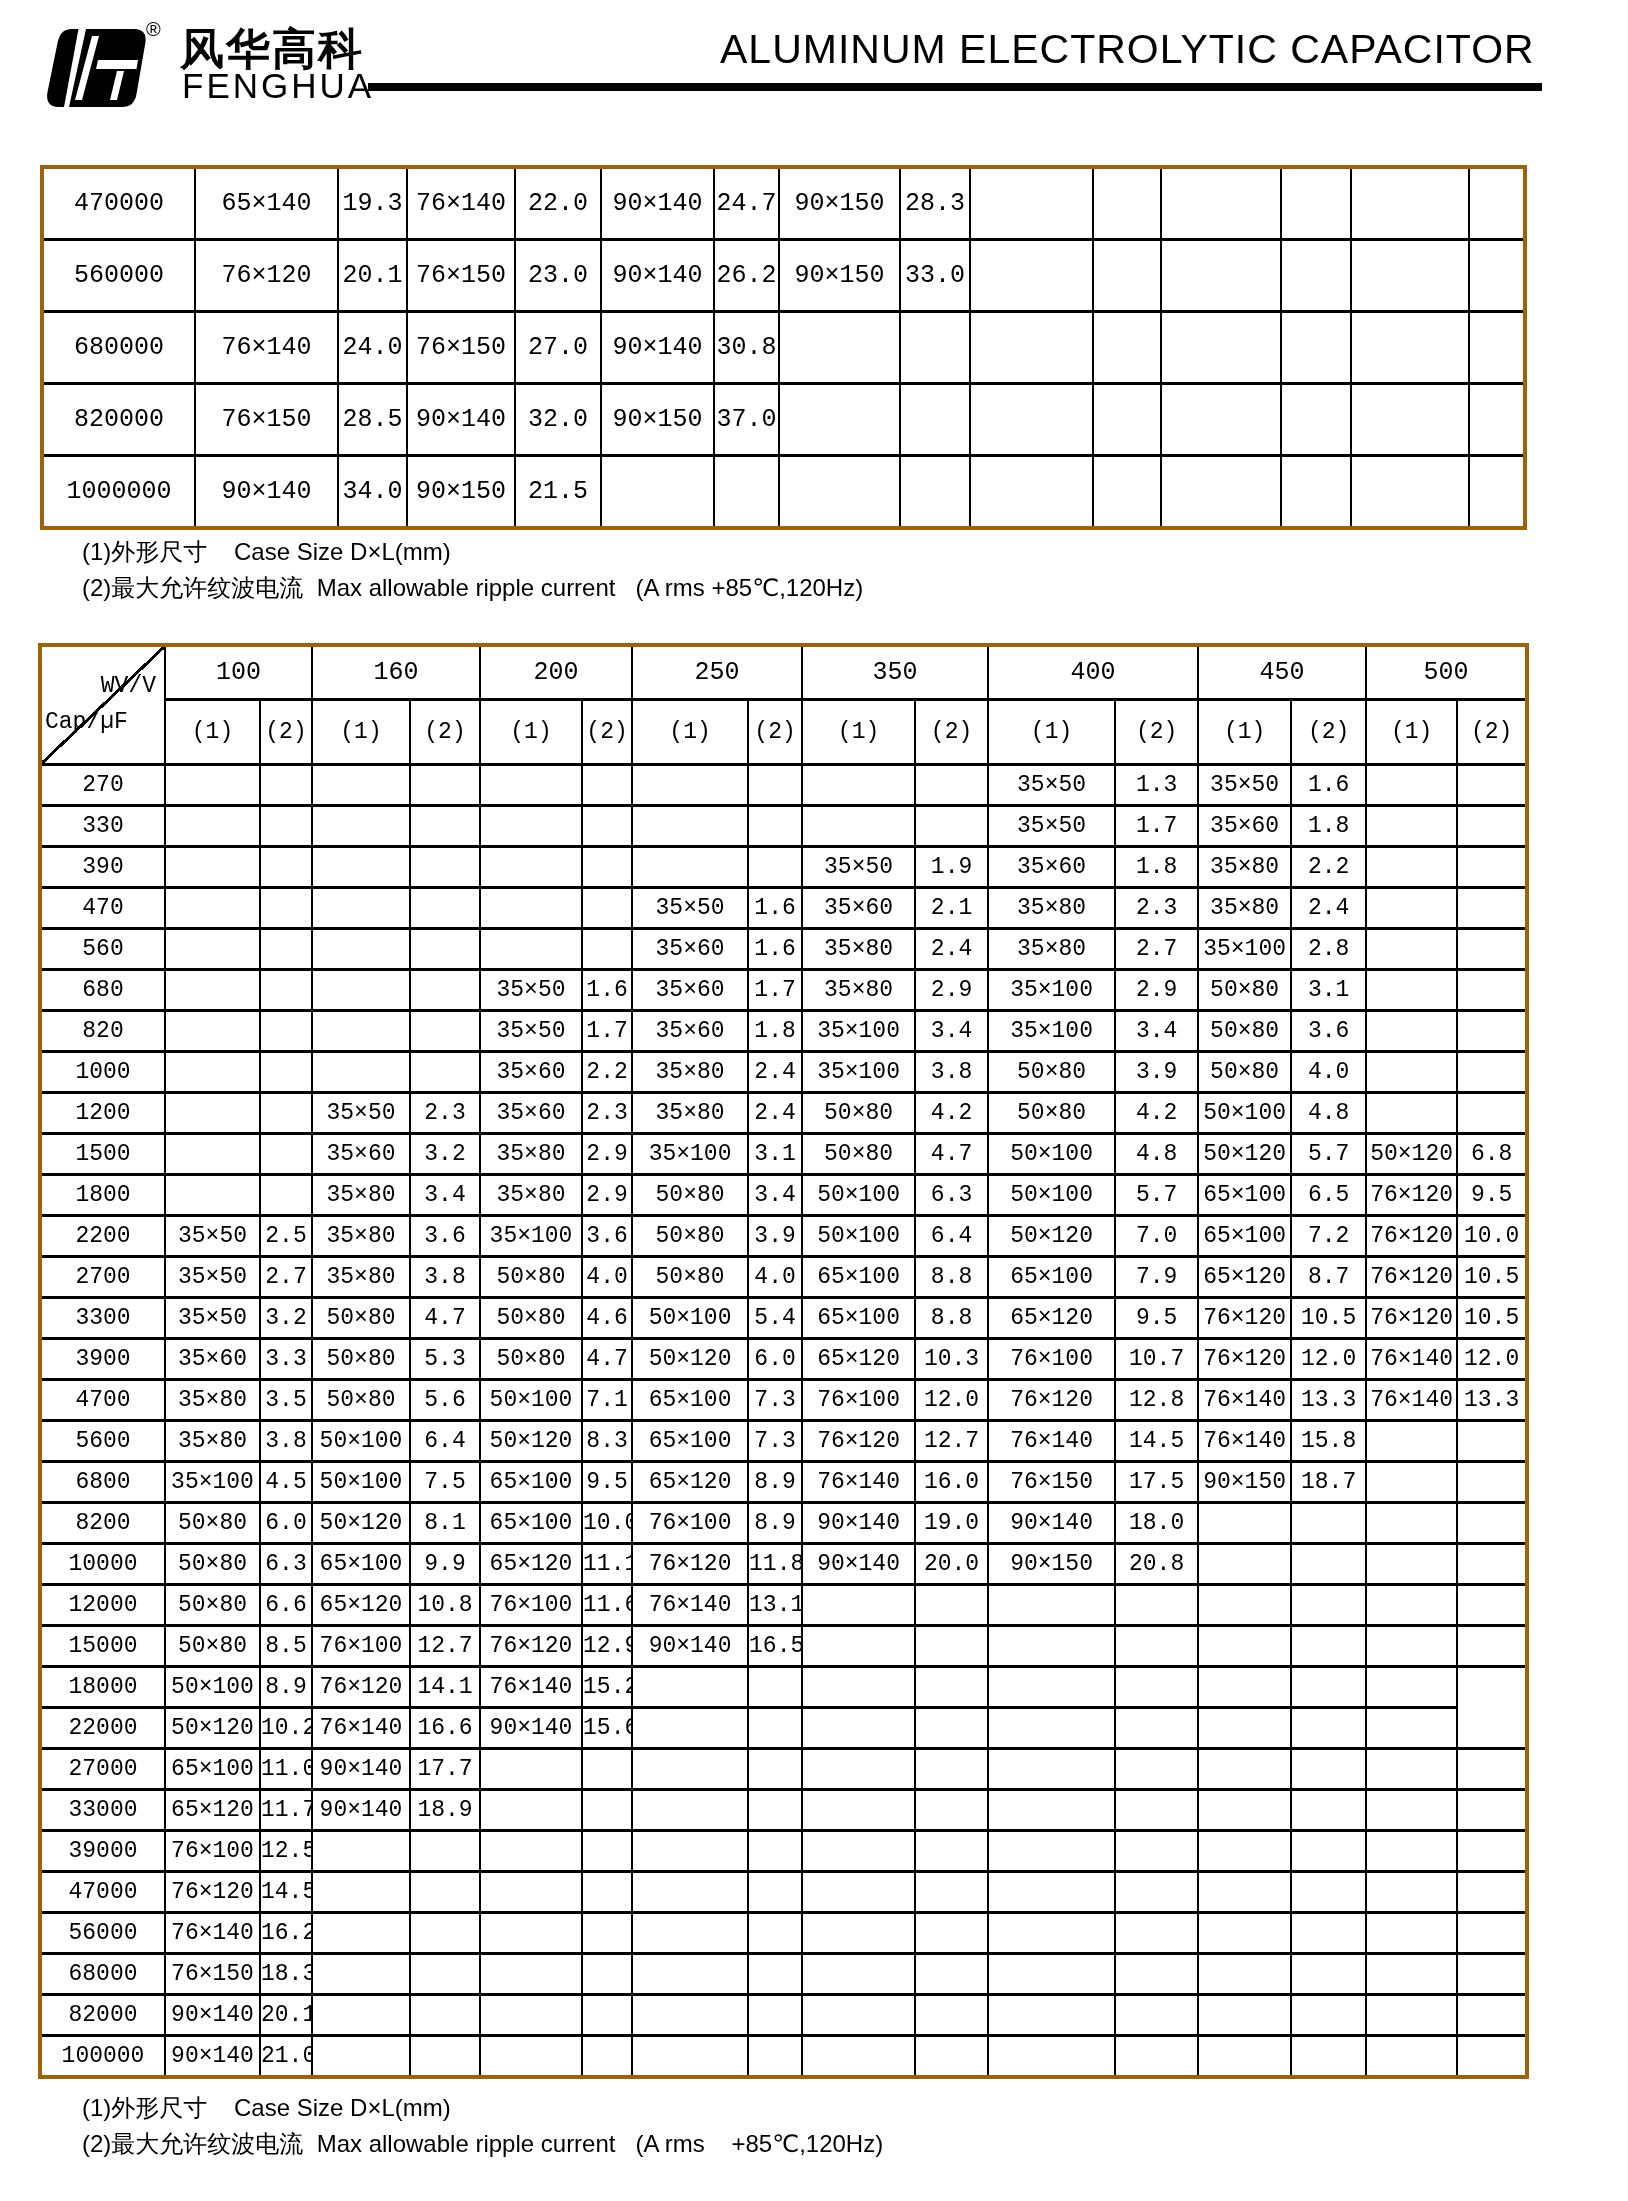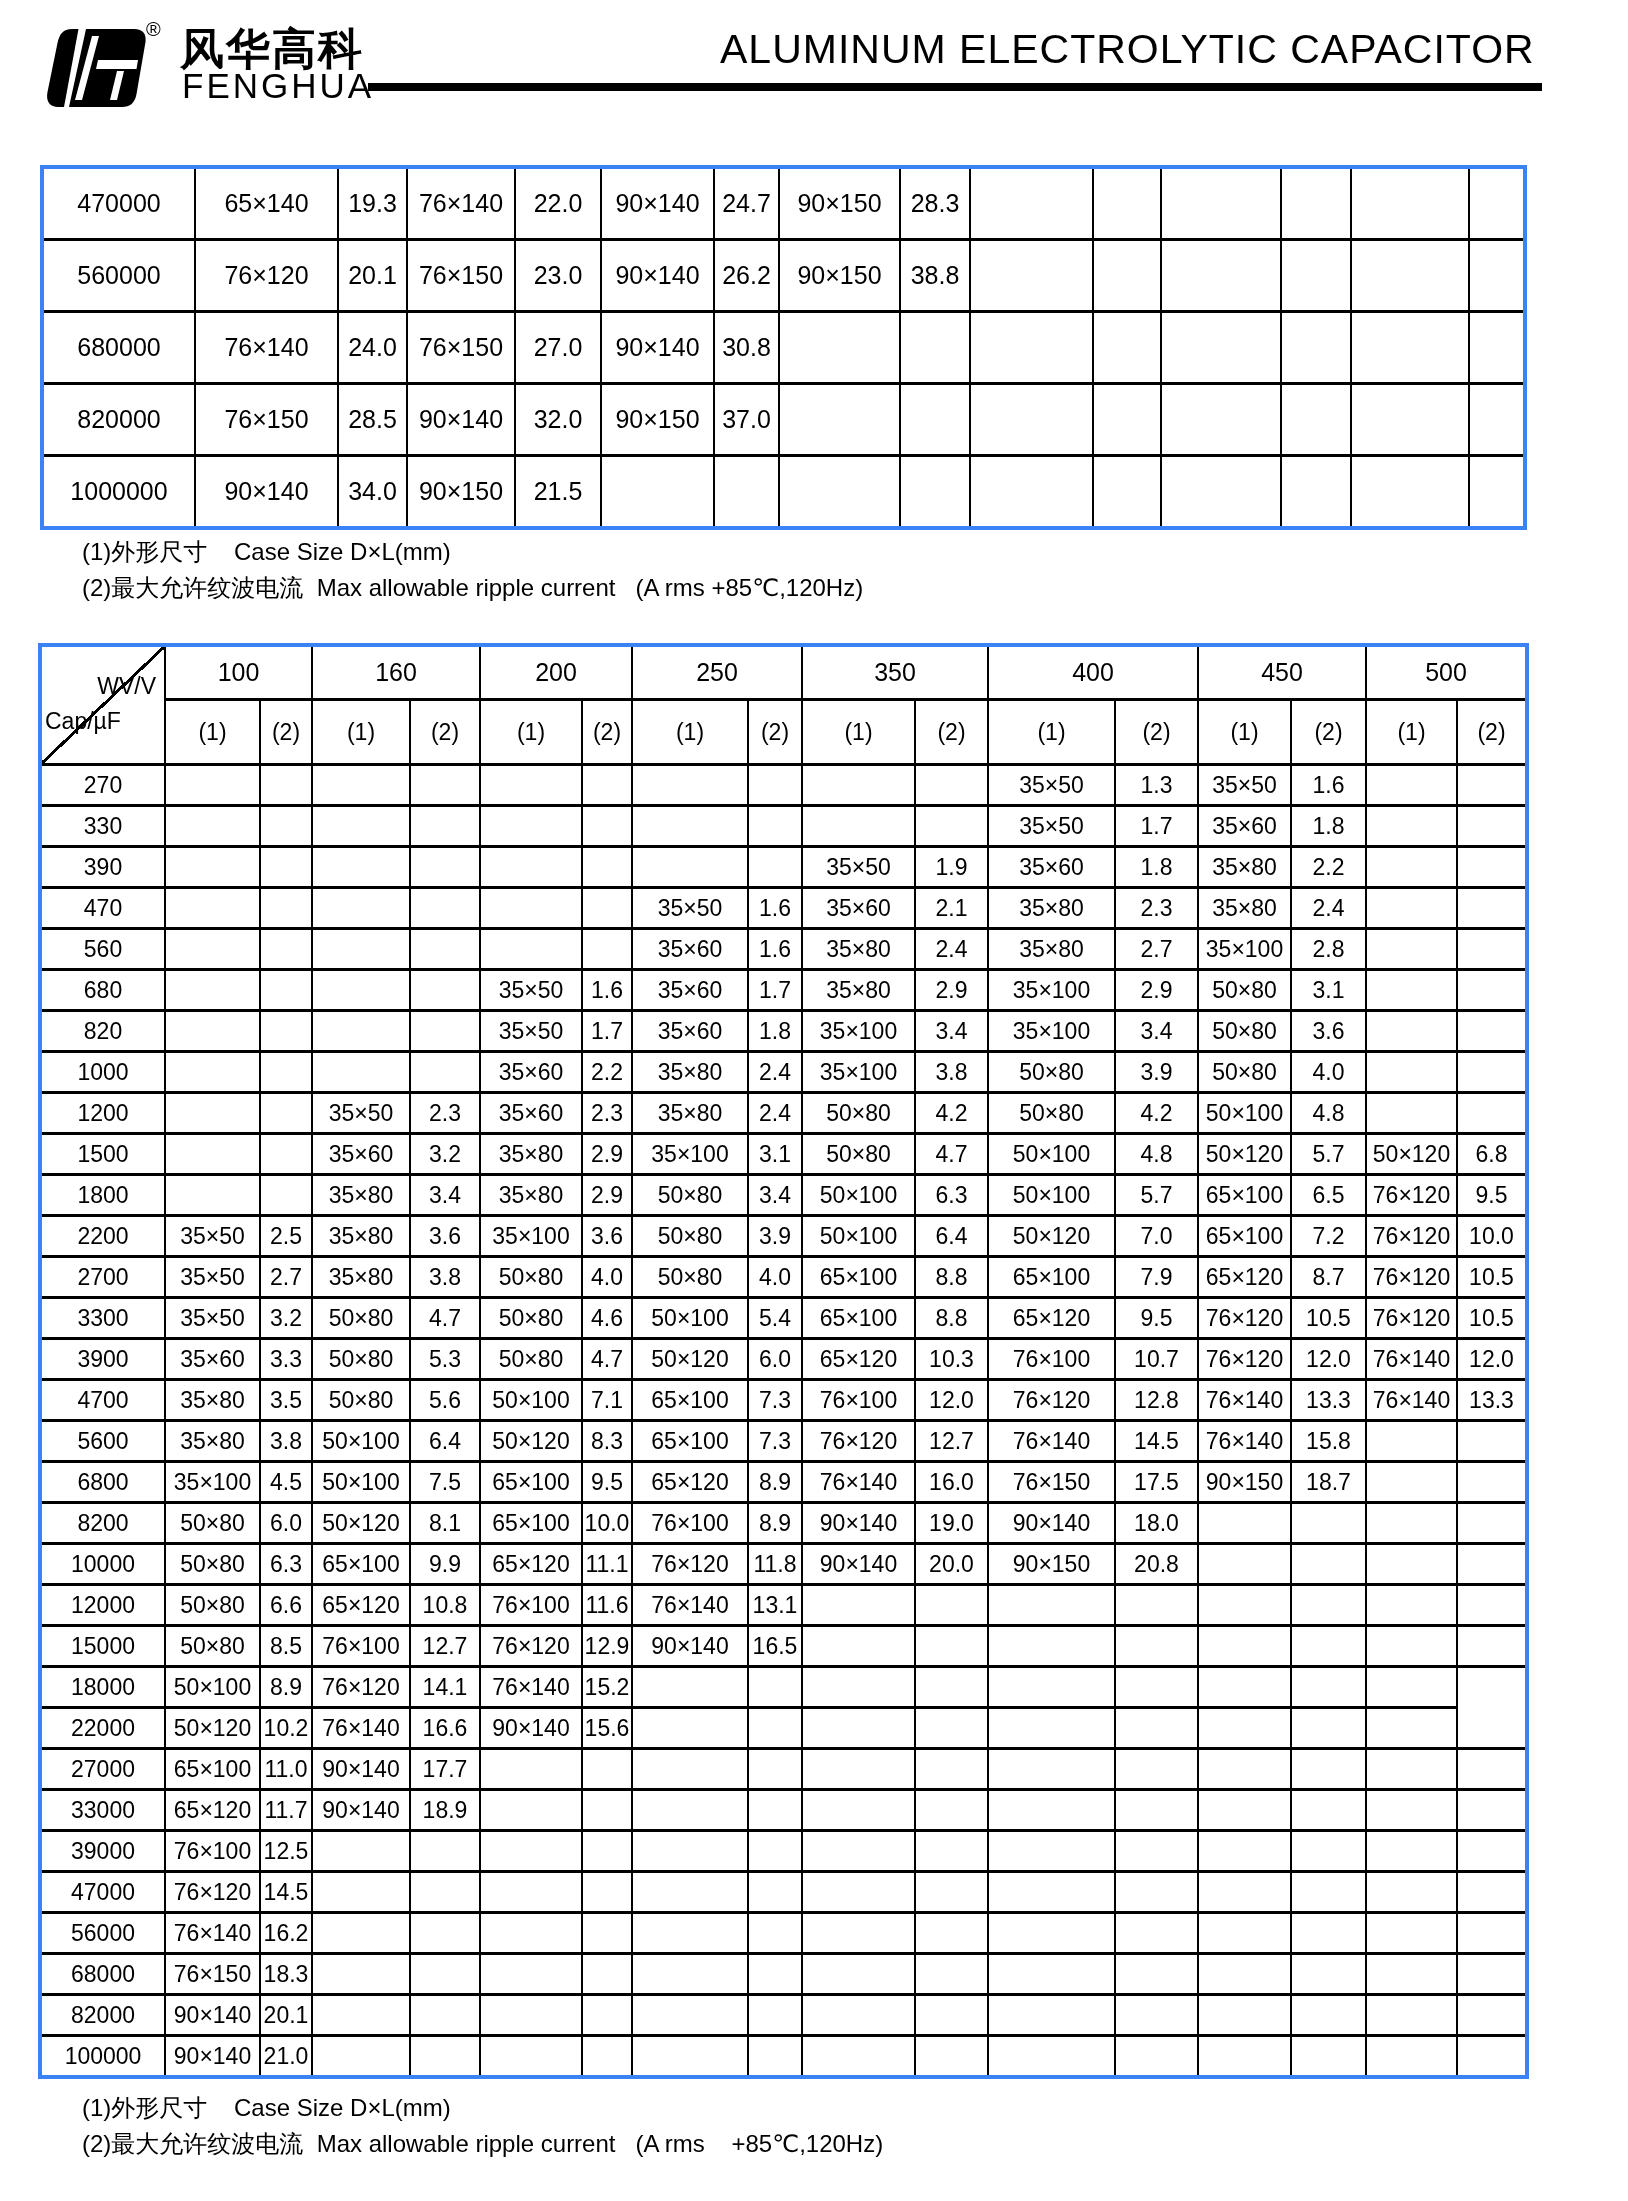--- a/index.html
+++ b/index.html
@@ -13,21 +13,21 @@
   .brand-en{position:absolute;left:182px;top:66px;font-size:35px;letter-spacing:3px;}
   .title{position:absolute;left:720px;top:26px;font-size:41px;font-weight:normal;letter-spacing:1px;white-space:nowrap;}
   .rule{position:absolute;left:368px;top:83px;width:1174px;height:8px;background:#000;}
 
   
   table{border-collapse:collapse;table-layout:fixed;position:absolute;background:#fff;}
   td,th{border-left:2px solid #000;border-right:2px solid #000;
         border-top:3px solid #000;border-bottom:3px solid #000;
         text-align:center;vertical-align:middle;padding:0;white-space:nowrap;overflow:hidden;
         font-weight:normal;}
-  .t1,.t2{border:4px solid #3b82f6;}
+  .t1,.t2{border:4px solid #a16207;font-family:Liberation Mono, monospace;}
   .t1{left:40px;top:165px;width:1483px;}
   .t1 td{height:69px;font-size:25px;}
   .t2{left:38px;top:643px;width:1487px;}
   .t2 td{height:38px;font-size:23px;}
   .t2 thead tr.vrow th{height:51px;font-size:25px;}
   .t2 thead tr.srow th{height:62px;font-size:23px;}
   .corner{position:relative;padding:0;
      background:linear-gradient(to bottom right,
         #fff calc(50% - 1.5px), #000 calc(50% - 1.5px),
         #000 calc(50% + 1.5px), #fff calc(50% + 1.5px));margin-left:34px;}
@@ -99,21 +99,21 @@
         </tr>
         <tr>
           <td>560000</td>
           <td>76×120</td>
           <td>20.1</td>
           <td>76×150</td>
           <td>23.0</td>
           <td>90×140</td>
           <td>26.2</td>
           <td>90×150</td>
-          <td>38.8</td>
+          <td>33.0</td>
           <td></td>
           <td></td>
           <td></td>
           <td></td>
           <td></td>
           <td></td>
         </tr>
         <tr>
           <td>680000</td>
           <td>76×140</td>

